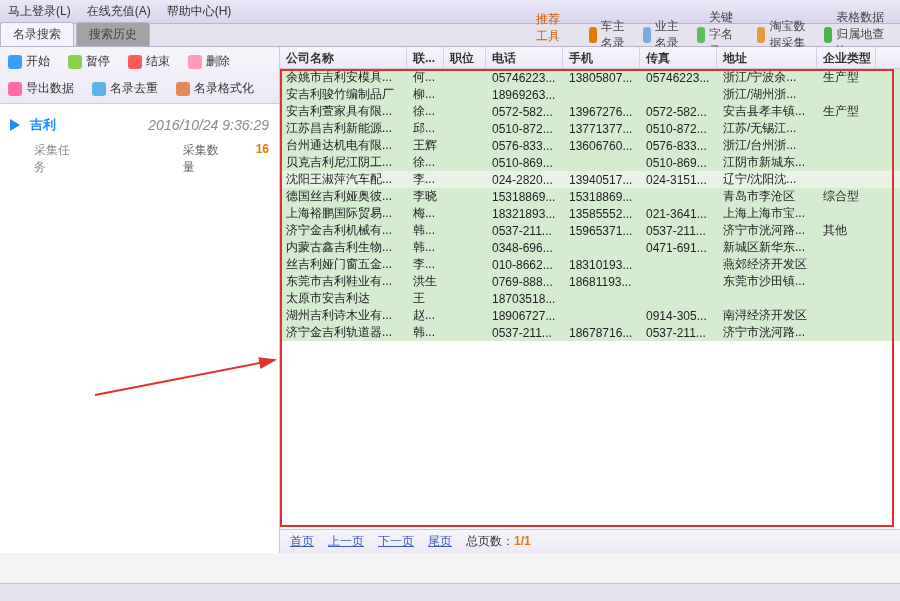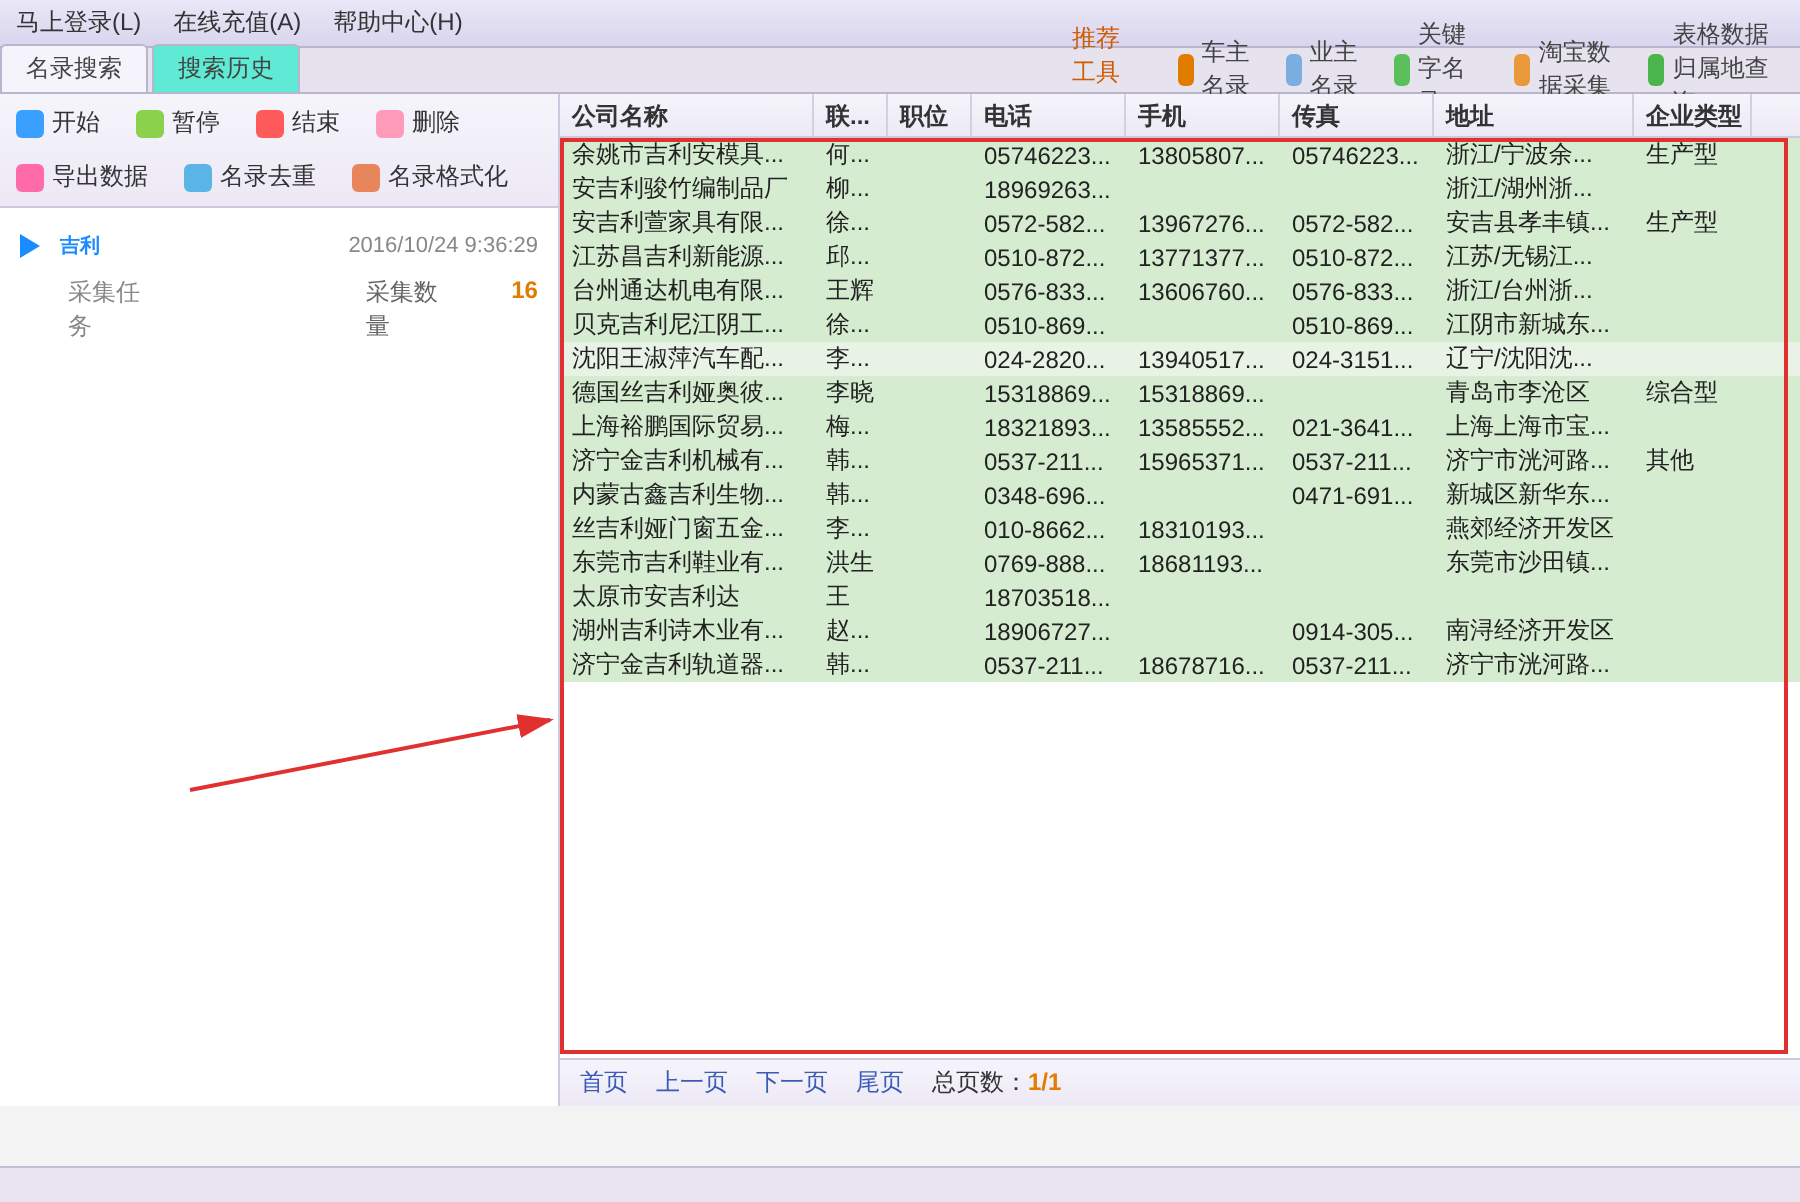--- a/index.html
+++ b/index.html
@@ -3,55 +3,55 @@
 <meta charset="utf-8">
 <style>
   * { box-sizing: border-box; margin: 0; padding: 0; }
   body { font-family: "Microsoft YaHei", Arial, sans-serif; font-size: 12px; background: #f3f3f3; width: 900px; height: 601px; overflow: hidden; position: relative; }
   
   .top-menu { background: linear-gradient(#eae7f7,#d9d5ee); height: 24px; display: flex; align-items: center; padding: 0 8px; gap: 16px; border-bottom: 1px solid #b8b5cc; }
   .top-menu span { color: #333; }
   
   .tabs-row { background: #e6e3ef; height: 23px; display: flex; align-items: flex-end; border-bottom: 1px solid #b8b5cc; }
   .tab { padding: 3px 12px; background: #f5f3fb; border: 1px solid #b8b5cc; border-bottom: none; margin-right: 2px; border-radius: 3px 3px 0 0; color: #444; }
-  .tab.active { background: #5eead4; }
+  .tab.active { background: #a3a3a3; }
   
   .tools-row { background: linear-gradient(#f6f4fb,#ece9f5); height: 28px; display: flex; align-items: center; padding: 0 8px; gap: 20px; border-bottom: 1px solid #ccc8dd; }
   .tools-row .tool { display: flex; align-items: center; gap: 4px; color: #444; }
   .tool .ico { width: 16px; height: 16px; border-radius: 3px; display: inline-block; }
   
   .main { display: flex; height: 506px; }
   
   .left-panel { width: 280px; background: #fff; border-right: 1px solid #ccc8dd; }
   .left-toolbar { background: linear-gradient(#f6f4fb,#ece9f5); padding: 6px 8px; border-bottom: 1px solid #ccc8dd; display: flex; flex-wrap: wrap; gap: 14px 18px; row-gap: 10px; }
   .lt-btn { display: flex; align-items: center; gap: 4px; color: #333; }
   .lt-btn .sq { width: 14px; height: 14px; border-radius: 3px; }
   
   .task-area { padding: 12px 10px; }
   .task-row { display: flex; align-items: center; gap: 10px; margin-bottom: 8px; }
   .play-tri { width: 0; height: 0; border-left: 10px solid #1a8cff; border-top: 6px solid transparent; border-bottom: 6px solid transparent; }
-  .kw { color: #1a8cff; font-weight: bold; font-size: 10px; }
-  .timestamp { color: #888; font-size: 11px; margin-left: auto; }
+  .kw { color: #1a8cff; font-weight: bold; font-size: 13px; }
+  .timestamp { color: #888; font-size: 14px; margin-left: auto; font-style: italic; }
   .sub-row { display: flex; padding-left: 24px; color: #888; gap: 19px; }
   .count-lbl { margin-left: 82px; color: #666; }
   .count-val { color: #e07c00; font-weight: bold; margin-left: 6px; }
   
   .right-panel { flex: 1; background: #fff; position: relative; display: flex; flex-direction: column; }
   .table-head { background: linear-gradient(#f6f4fb,#ece9f5); height: 22px; display: flex; border-bottom: 1px solid #ccc8dd; font-weight: bold; }
   .th { padding: 3px 6px; border-right: 1px solid #d3d0e2; color: #333; overflow: hidden; white-space: nowrap; }
   .table-body { flex: 1; overflow: hidden; position: relative; }
   .red-box { position: absolute; border: 2px solid #e03030; pointer-events: none; }
   .tr { display: flex; height: 17px; align-items: center; }
   .tr:nth-child(odd) { background: #d5ecd0; }
   .tr:nth-child(even) { background: #d5ecd0; }
   .tr.sel { background: #e8f3e5; }
   .td { padding: 1px 6px; overflow: hidden; white-space: nowrap; color: #222; font-size: 12px; }
   
   .pager { height: 24px; background: linear-gradient(#f6f4fb,#ece9f5); border-top: 1px solid #ccc8dd; display: flex; align-items: center; padding: 0 10px; gap: 14px; }
-  .pager a { color: #3a5bb7; }
+  .pager a { color: #3a5bb7; text-decoration: underline; }
   .pg-total { color: #333; }
   .pg-cur { color: #e07c00; font-weight: bold; }
   
   .bottom-status { position: absolute; bottom: 0; left: 0; right: 0; height: 18px; background: #e8e4f2; border-top: 1px solid #c2bed4; }
   
   .arrow-annot { position: absolute; left: 95px; top: 360px; pointer-events: none; }
   .arrow-annot svg { overflow: visible; }
   
   .c0{width:127px}.c1{width:37px}.c2{width:42px}.c3{width:77px}.c4{width:77px}.c5{width:77px}.c6{width:100px}.c7{width:59px}
 </style>

